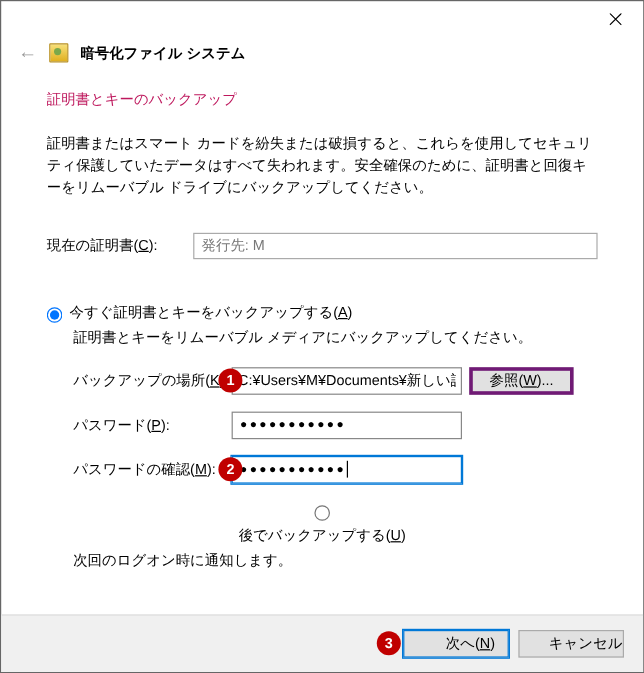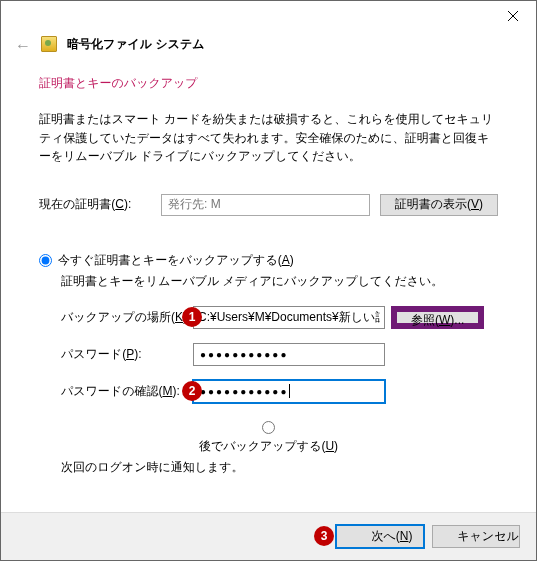--- a/index.html
+++ b/index.html
@@ -84,21 +84,21 @@
   border: 1px solid #aaa;
   background: #e1e1e1;
   height: 22px;
   padding: 0 14px;
   font-size: 12px;
   cursor: pointer;
 }
 .radio-group { margin-bottom: 14px; }
 .radio-option {
   display: flex;
-  align-items: center;
+  align-items: flex-end;
   gap: 4px;
   margin-bottom: 4px;
 }
 .radio-option input[type=radio] { margin-right: 2px; }
 .radio-sublabel {
   margin-left: 22px;
   margin-bottom: 16px;
 }
 .field-row {
   display: flex;
@@ -112,21 +112,21 @@
 .text-input {
   width: 192px;
   height: 23px;
   border: 1px solid #888;
   padding: 2px 4px;
   font-size: 12px;
   font-family: inherit;
 }
 .text-input.focused { border: 1px solid #0078d7; outline: 1px solid #0078d7; }
 .browse-btn {
-  border: 6px solid #701a75;
+  border: 3px solid #701a75;
   background: #e1e1e1;
   height: 23px;
   padding: 0 14px;
   font-size: 12px;
   margin-left: 6px;
   cursor: pointer;
 }
 .badge {
   position: absolute;
   left: -11px;
@@ -234,21 +234,20 @@
   <span class="header-title">暗号化ファイル システム</span>
 </div>
 
 <div class="content">
   <h1 class="main-heading">証明書とキーのバックアップ</h1>
   <p class="description">証明書またはスマート カードを紛失または破損すると、これらを使用してセキュリティ保護していたデータはすべて失われます。安全確保のために、証明書と回復キーをリムーバブル ドライブにバックアップしてください。</p>
 
   <div class="cert-row">
     <span class="cert-label">現在の証明書(<u>C</u>):</span>
     <div class="cert-value">発行先: M</div>
-    <button class="view-cert-btn">証明書の表示(<u>V</u>)</button>
   </div>
 
   <div class="radio-group">
     <label class="radio-option">
       <input type="radio" name="backup" checked="" style="">
       <span>今すぐ証明書とキーをバックアップする(<u>A</u>)</span>
     </label>
     <div class="radio-sublabel">証明書とキーをリムーバブル メディアにバックアップしてください。</div>
 
     <div class="field-row">

